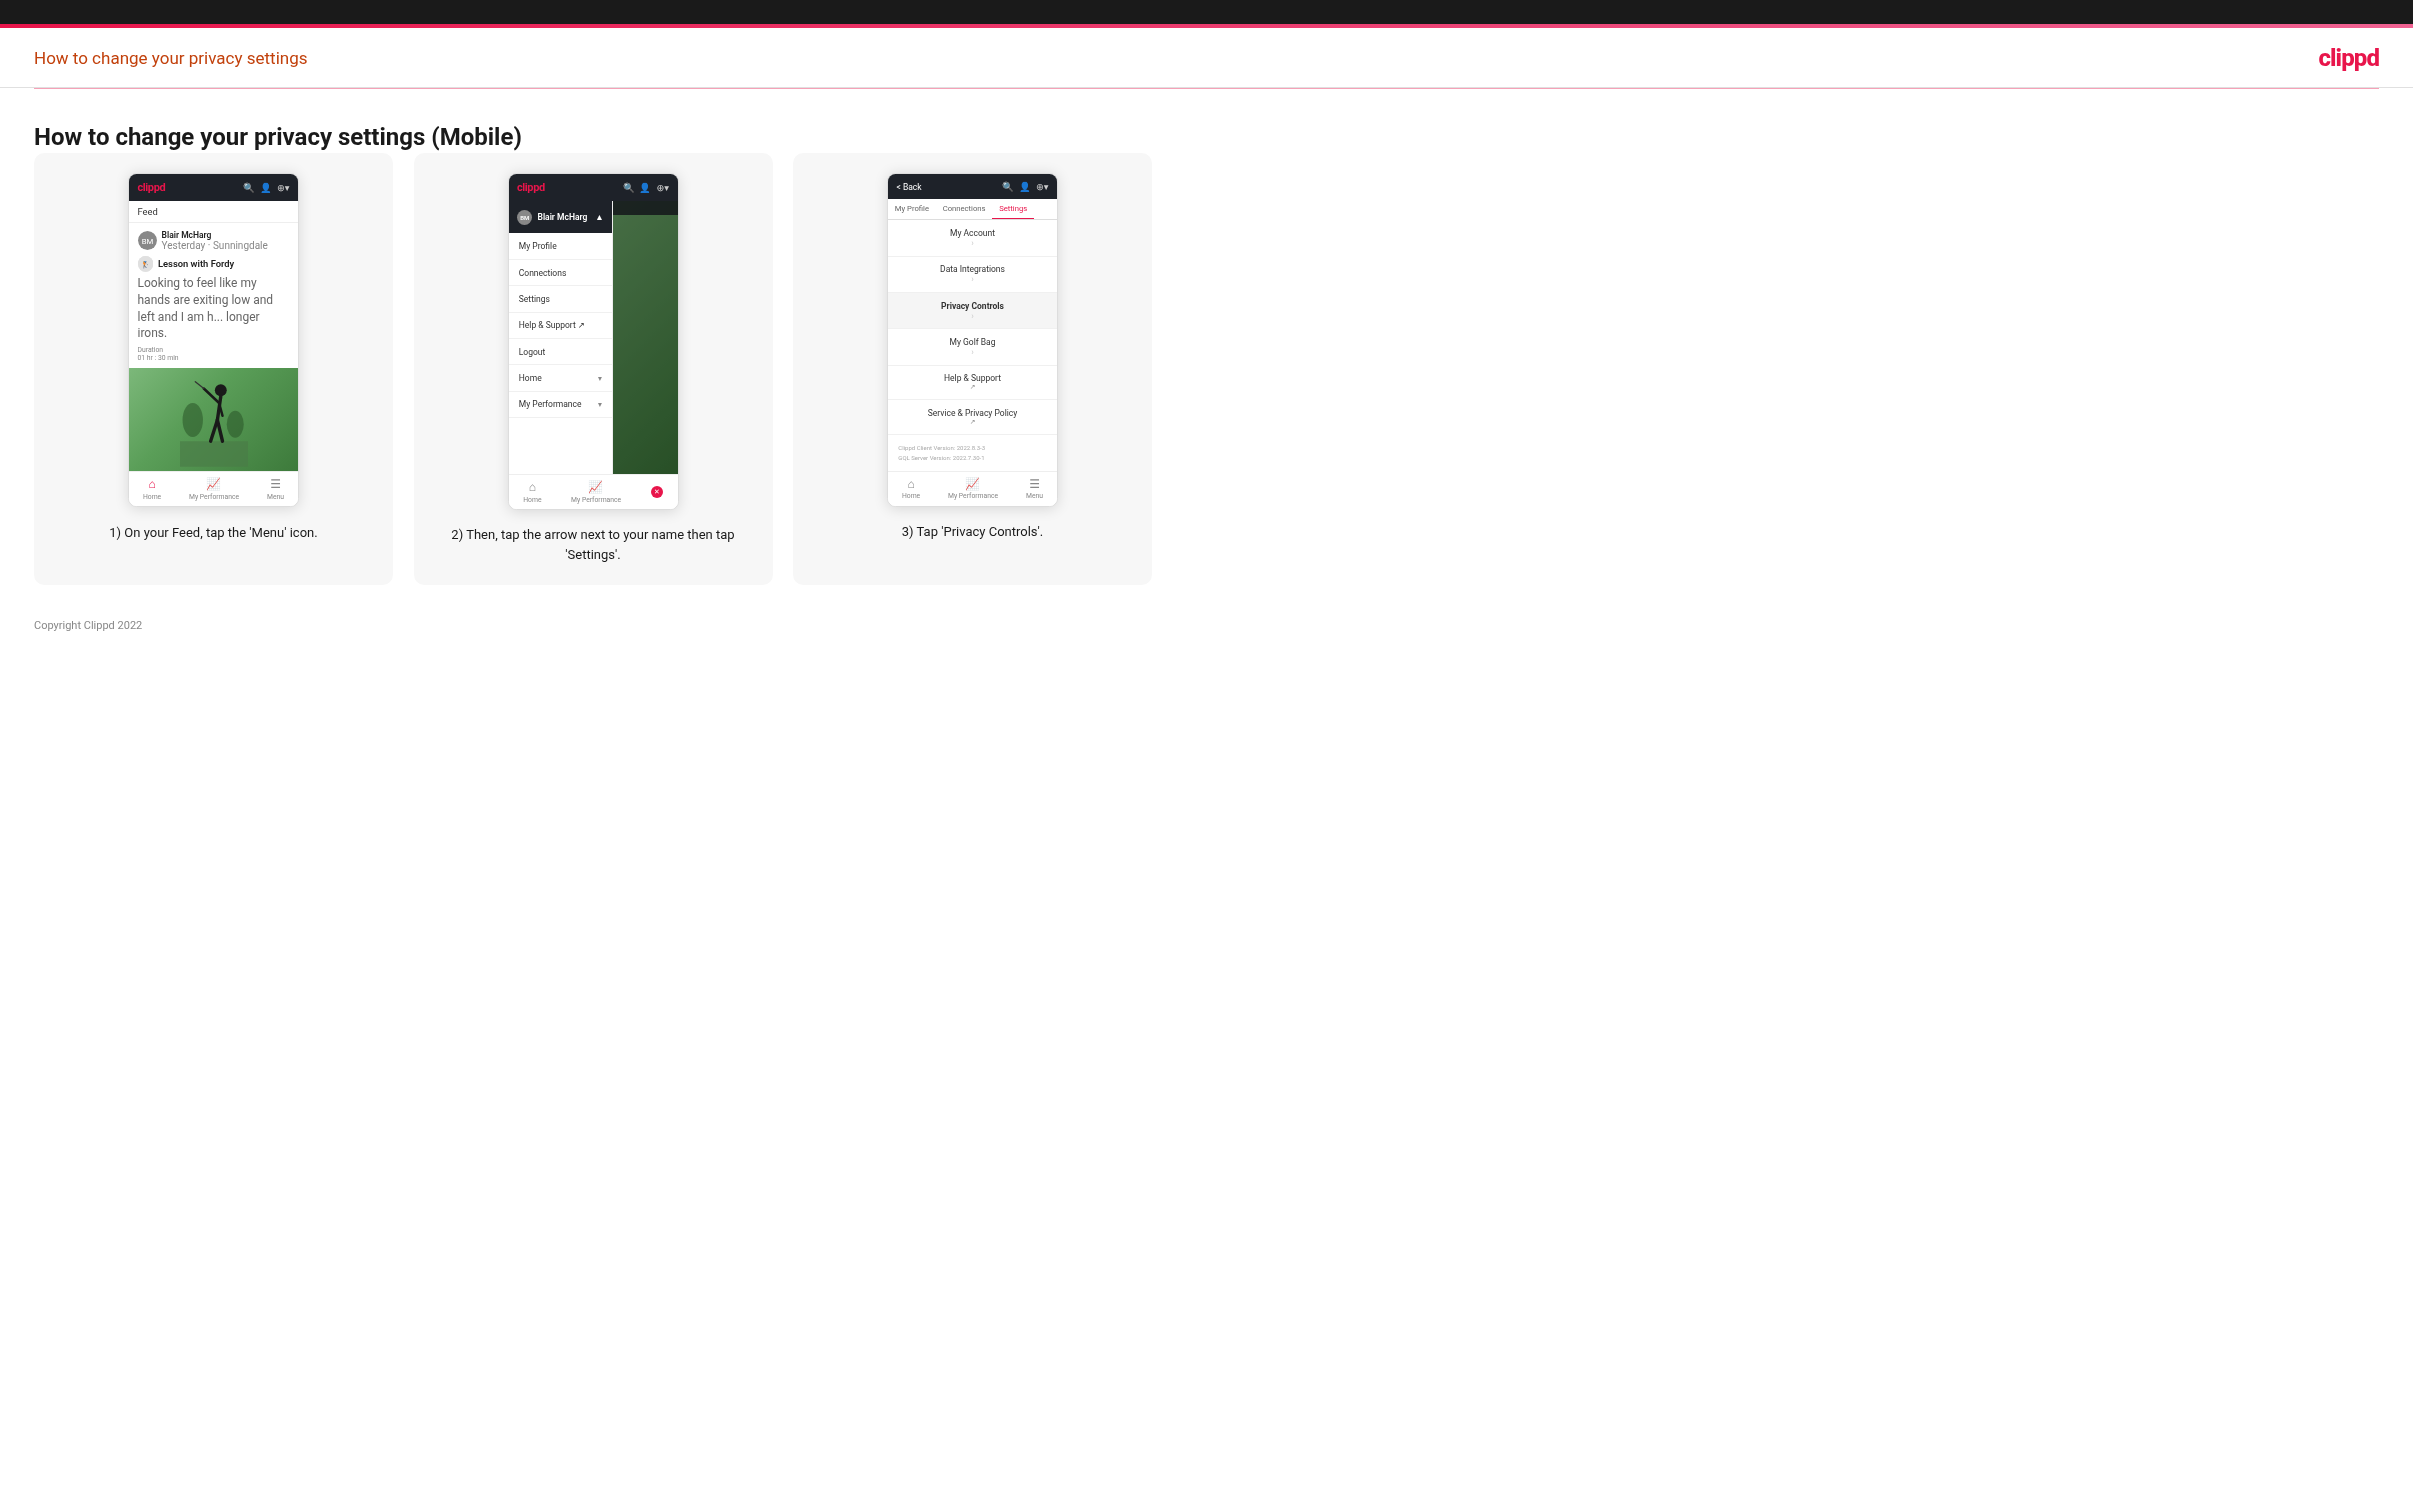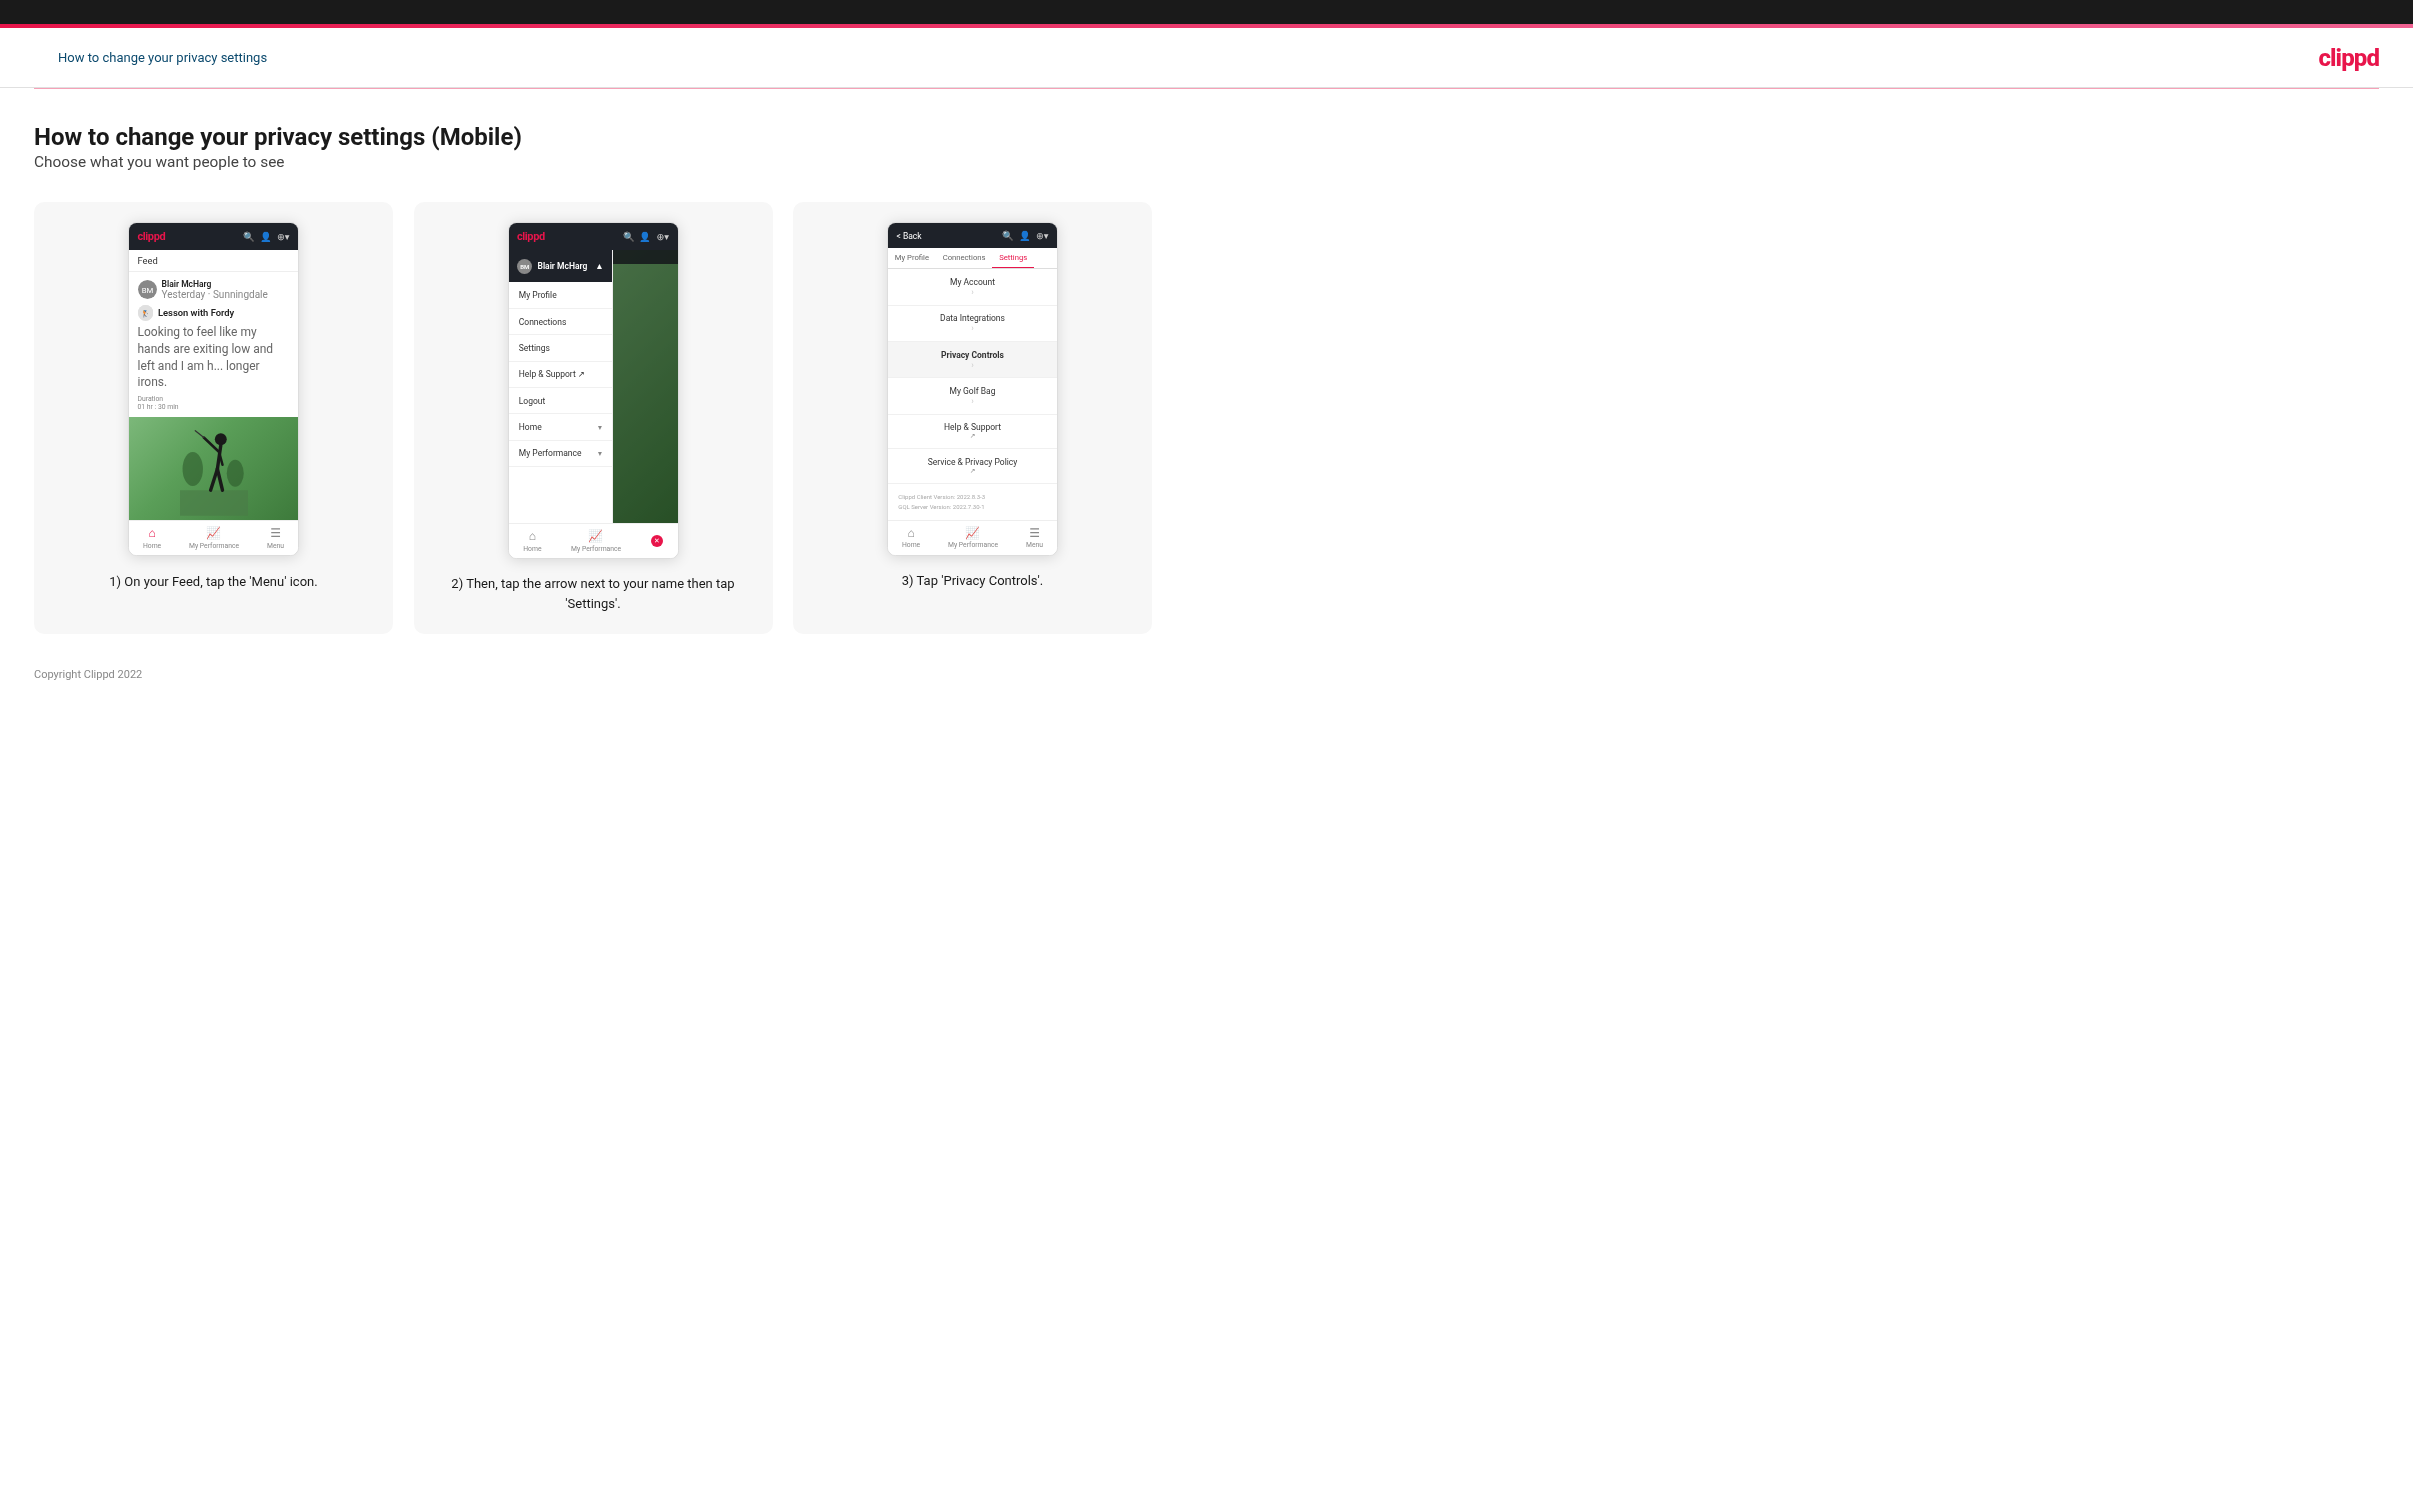--- a/index.html
+++ b/index.html
@@ -19,23 +19,22 @@
       width: 100%;
     }
     .header {
       display: flex;
       align-items: center;
       justify-content: space-between;
       padding: 15.4px 34px;
       border-bottom: 0.9px solid #e0e0e0;
     }
     .header-title {
-      font-size: 13px;
-      color: #0c4a6e;
-      margin-left: 24px;
+      font-size: 17px;
+      color: #c2410c;
     }
     .divider {
       height: 0.9px;
       background: #e8154b;
       margin: 0 34px;
       opacity: 0.4;
     }
     .main {
       padding: 34px 34px 17px;
     }
@@ -360,21 +359,20 @@
   <span class="header-title">How to change your privacy settings</span>
   <div class="clippd-logo">
     <span class="clippd-text">clippd</span>
   </div>
 </div>
 
 <div class="divider"></div>
 
 <div class="main">
   <h1 class="page-heading">How to change your privacy settings (Mobile)</h1>
-  <p class="page-subheading">Choose what you want people to see</p>
 
   <div class="steps-container">
 
     <div class="step-card">
       <div class="phone-mockup">
 
         <div class="phone-nav-bar">
           <span class="phone-logo">clippd</span>
           <div class="phone-nav-icons">
             <span class="phone-nav-icon">🔍</span>

